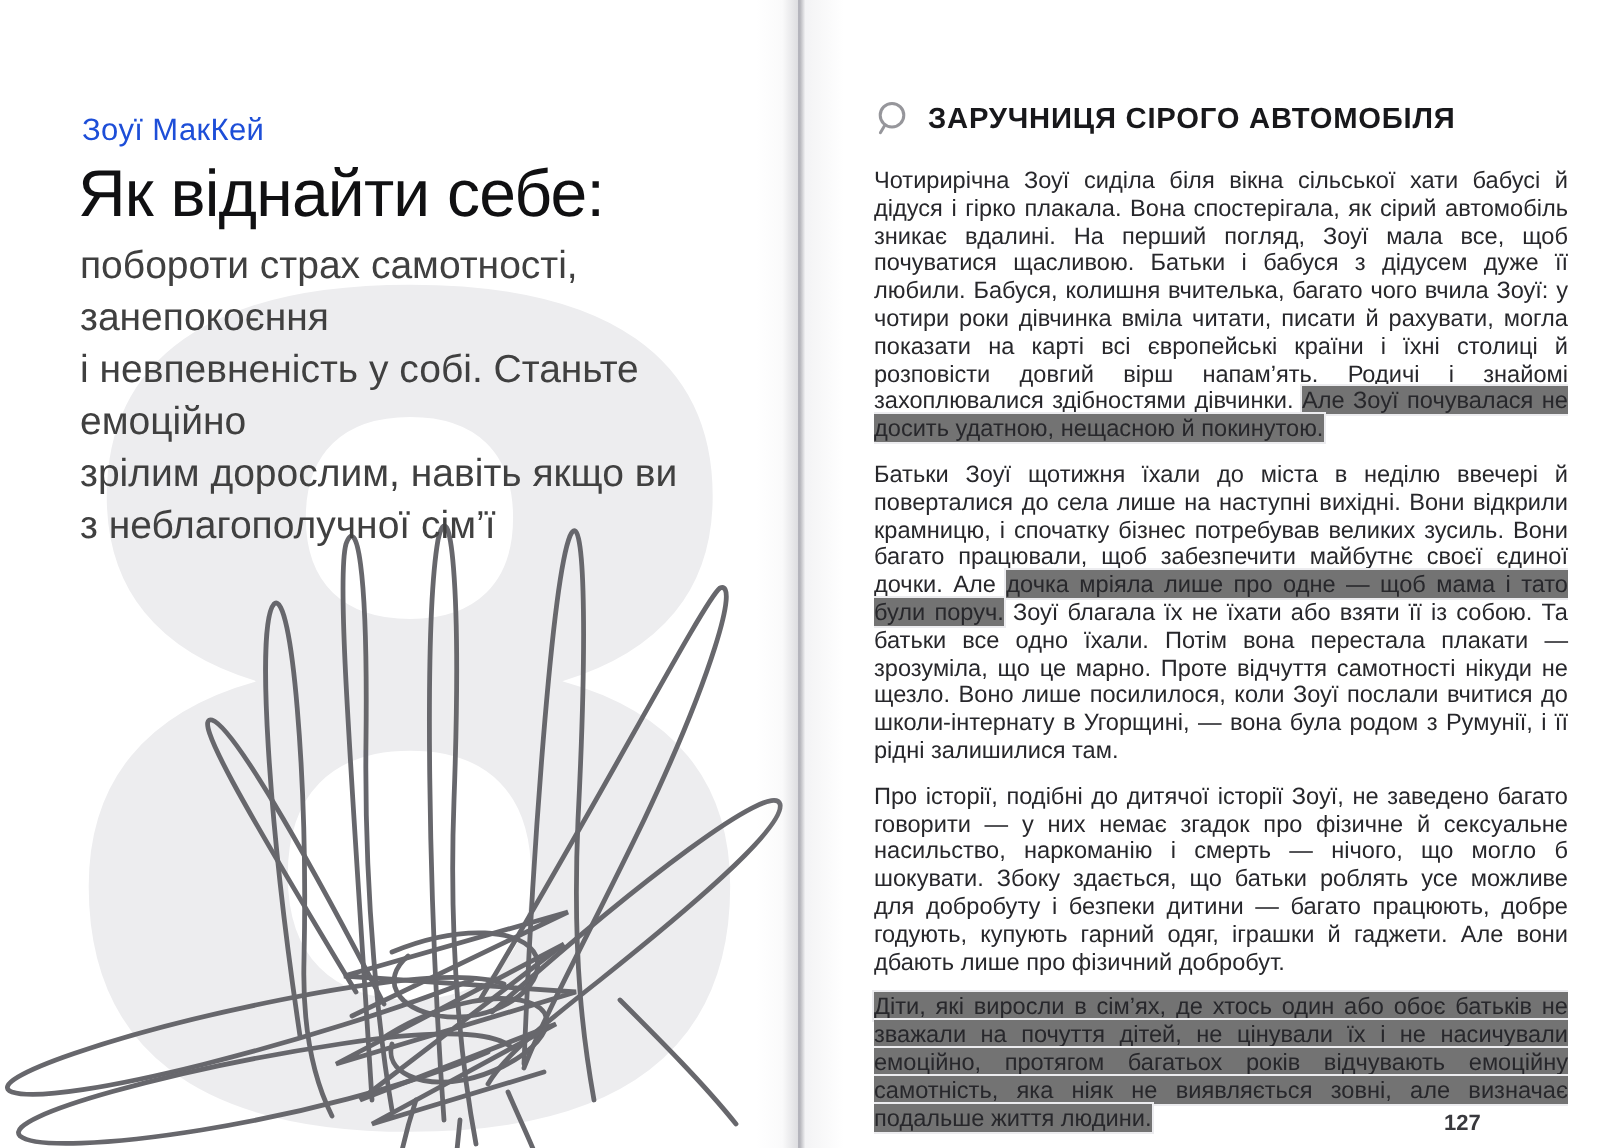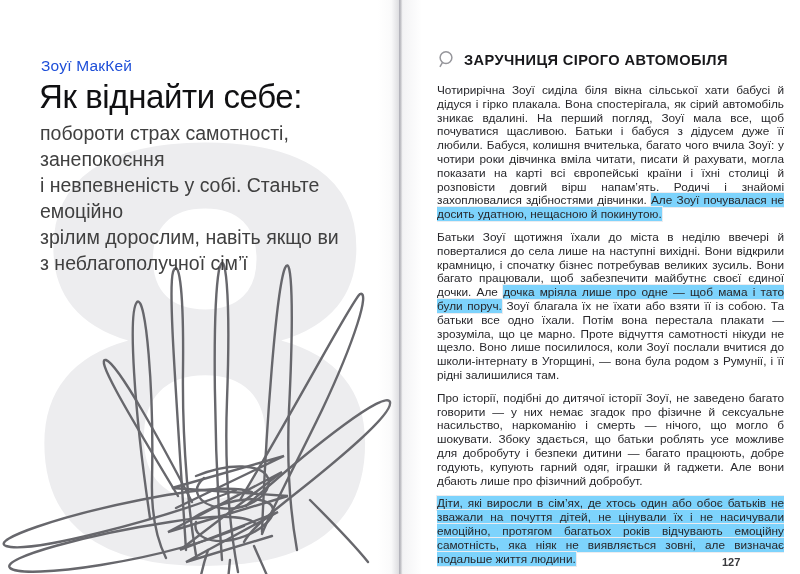--- a/index.html
+++ b/index.html
@@ -24,21 +24,21 @@
               rgba(120,120,130,.55) 50%, rgba(190,190,198,.18) 56%, rgba(190,190,198,0) 100%); }
   #spine-line { position:absolute; left:399px; top:0; width:1px; height:574px; background:#b4b4bc; }
 
   
   #right-page { position:absolute; left:400px; top:0; width:400px; height:574px; overflow:hidden; }
   .chapter-head { position:absolute; left:37px; top:50px; width:350px; display:flex; align-items:flex-end; gap:10px; }
   .chapter-head h1 { font-size:14.6px; font-weight:bold; color:#18181b; letter-spacing:.4px; white-space:nowrap; }
   .body-text { position:absolute; left:37px; top:84px; width:347px; font-size:11.8px;
                line-height:13.8px; color:#27272b; text-align:justify; }
   .body-text p { margin-bottom:9px; }
-  .hl { background:#7dd3fc; box-shadow:0 0 0 1px #ececef; }
+  .hl { background:#737373; box-shadow:0 0 0 1px #ececef; }
   .page-number { position:absolute; left:322px; top:556px; font-size:11px; font-weight:bold; color:#39393d; }
 </style>
 </head>
 <body>
 
 <div id="spread">
 
   <div id="left-page">
 
     <svg class="watermark-8" width="400" height="456">

